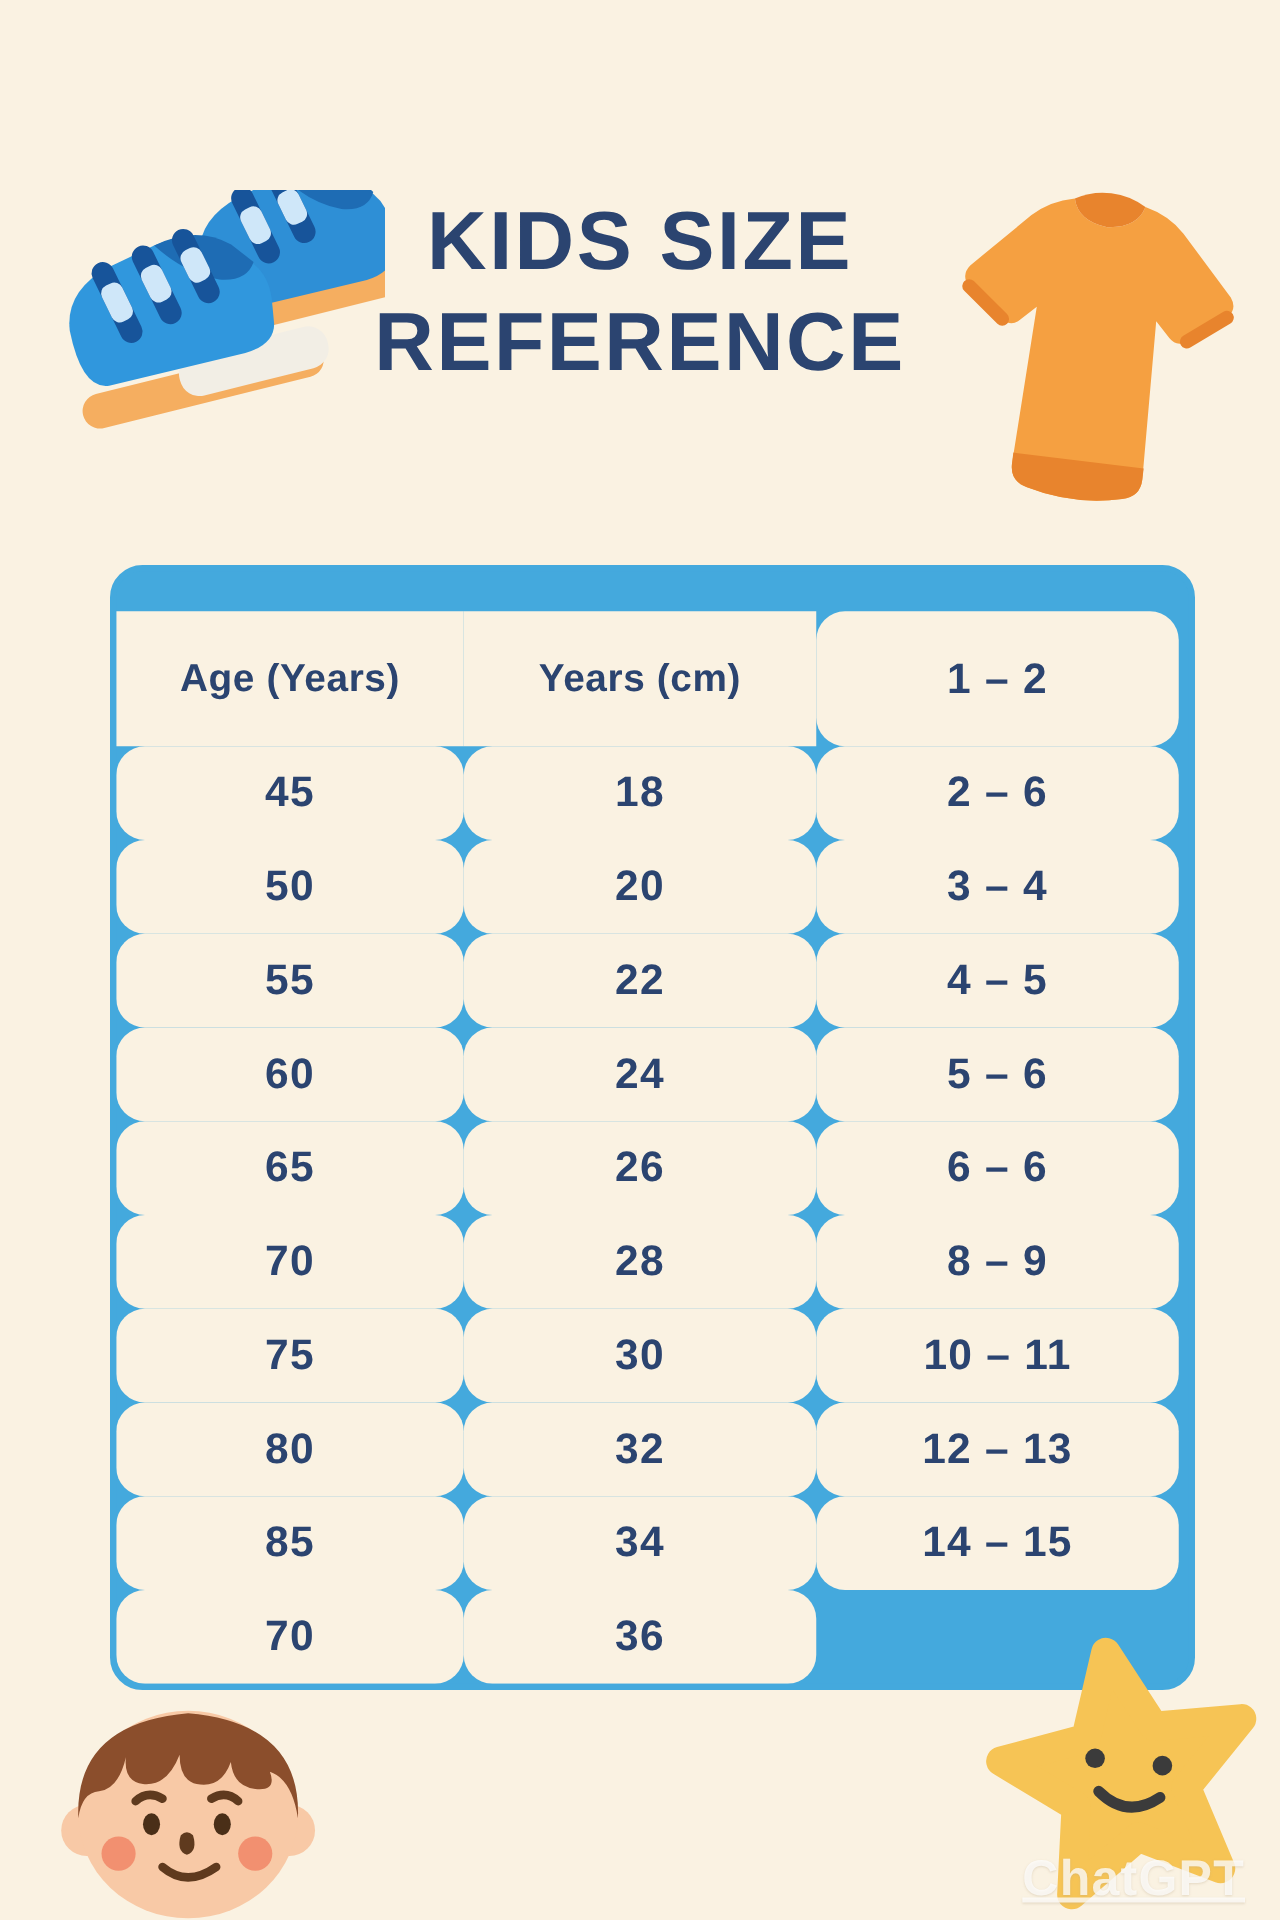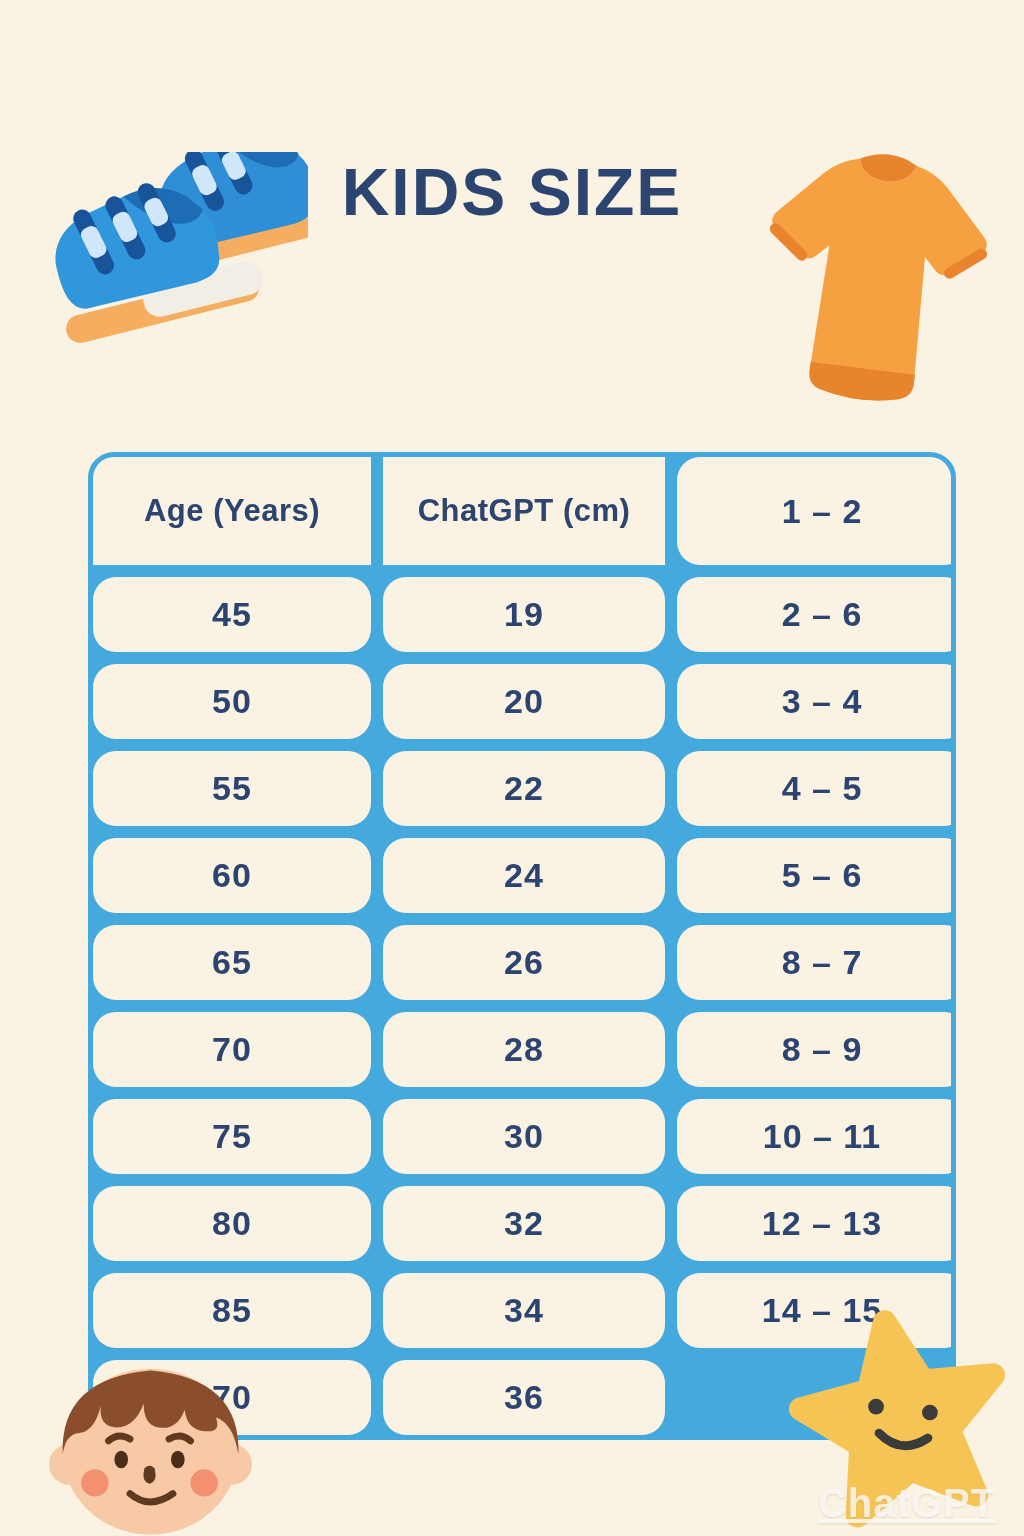--- a/index.html
+++ b/index.html
@@ -40,21 +40,22 @@
     border-radius: 26px;
     background: #44A9DD;   
     overflow: hidden;
     z-index: 2;
   }
   .size-grid {
     display: grid;
     grid-template-columns: 278px 282px 290px;
     grid-template-rows: 108px;
     grid-auto-rows: 75px;
-    gap: 12px;
+    gap: 0;
+    margin-top: 32px;
   }
   .trow { display: contents; }
   .cell {
     background: #FAF2E2;
     display: flex;
     align-items: center;
     justify-content: center;
     color: #2B4470;
     font-weight: 700;
   }
@@ -72,20 +73,21 @@
     letter-spacing: 1px;
     z-index: 6;
     text-decoration: underline;
   }
 </style>
 </head>
 <body>
 
 <div class="title">
   <div>KIDS SIZE</div>
+  <div>REFERENCE</div>
 </div>
 
 <svg id="shoes" class="deco" width="272" height="248" viewBox="0 0 272 248" aria-hidden="true">
 
   <g transform="translate(104,2) rotate(-14)">
     <rect x="4" y="94" width="162" height="28" rx="14" fill="#F5AE60"></rect>
     <path d="M6,58 Q10,26 48,16 L86,8 Q120,2 140,22 L154,40 Q163,52 161,70 L158,88 Q154,104 132,105 L26,104 Q4,102 6,58 Z" fill="#2E8FD6"></path>
     <path d="M86,8 Q120,0 142,20 L154,38 Q146,52 126,45 Q103,35 86,8 Z" fill="#1E6CB4"></path>
     <g transform="translate(56,40) rotate(-12)">
       <rect x="-9" y="-32" width="18" height="66" rx="9" fill="#17549A"></rect>
@@ -123,26 +125,26 @@
     <path d="M92,14 Q96,30 118,32 Q140,30 144,14 Q132,7 118,7 Q104,7 92,14 Z" fill="#E8842D"></path>
     <path d="M70,204 L166,204 L166,212 Q166,225 153,228 Q118,237 83,228 Q70,225 70,212 Z" fill="#E8842D"></path>
     <path d="M23,87 L50,108" stroke="#E8842D" stroke-width="10" stroke-linecap="round" fill="none"></path>
     <path d="M213,87 L186,108" stroke="#E8842D" stroke-width="10" stroke-linecap="round" fill="none"></path>
   </g>
 </svg>
 
 <div class="table-wrap">
   <div class="size-grid">
     <div class="cell head">Age (Years)</div>
-    <div class="cell head">ChatGPT (cm)</div>
+    <div class="cell head">Years (cm)</div>
 
   <div class="trow">
     <div class="cell body">1 – 2</div>
     <div class="cell body">45</div>
-    <div class="cell body">19</div>
+    <div class="cell body">18</div>
   </div>
 
   <div class="trow">
     <div class="cell body">2 – 6</div>
     <div class="cell body">50</div>
     <div class="cell body">20</div>
   </div>
 
   <div class="trow">
     <div class="cell body">3 – 4</div>
@@ -156,21 +158,21 @@
     <div class="cell body">24</div>
   </div>
 
   <div class="trow">
     <div class="cell body">5 – 6</div>
     <div class="cell body">65</div>
     <div class="cell body">26</div>
   </div>
 
   <div class="trow">
-    <div class="cell body">8 – 7</div>
+    <div class="cell body">6 – 6</div>
     <div class="cell body">70</div>
     <div class="cell body">28</div>
   </div>
 
   <div class="trow">
     <div class="cell body">8 – 9</div>
     <div class="cell body">75</div>
     <div class="cell body">30</div>
   </div>
 

